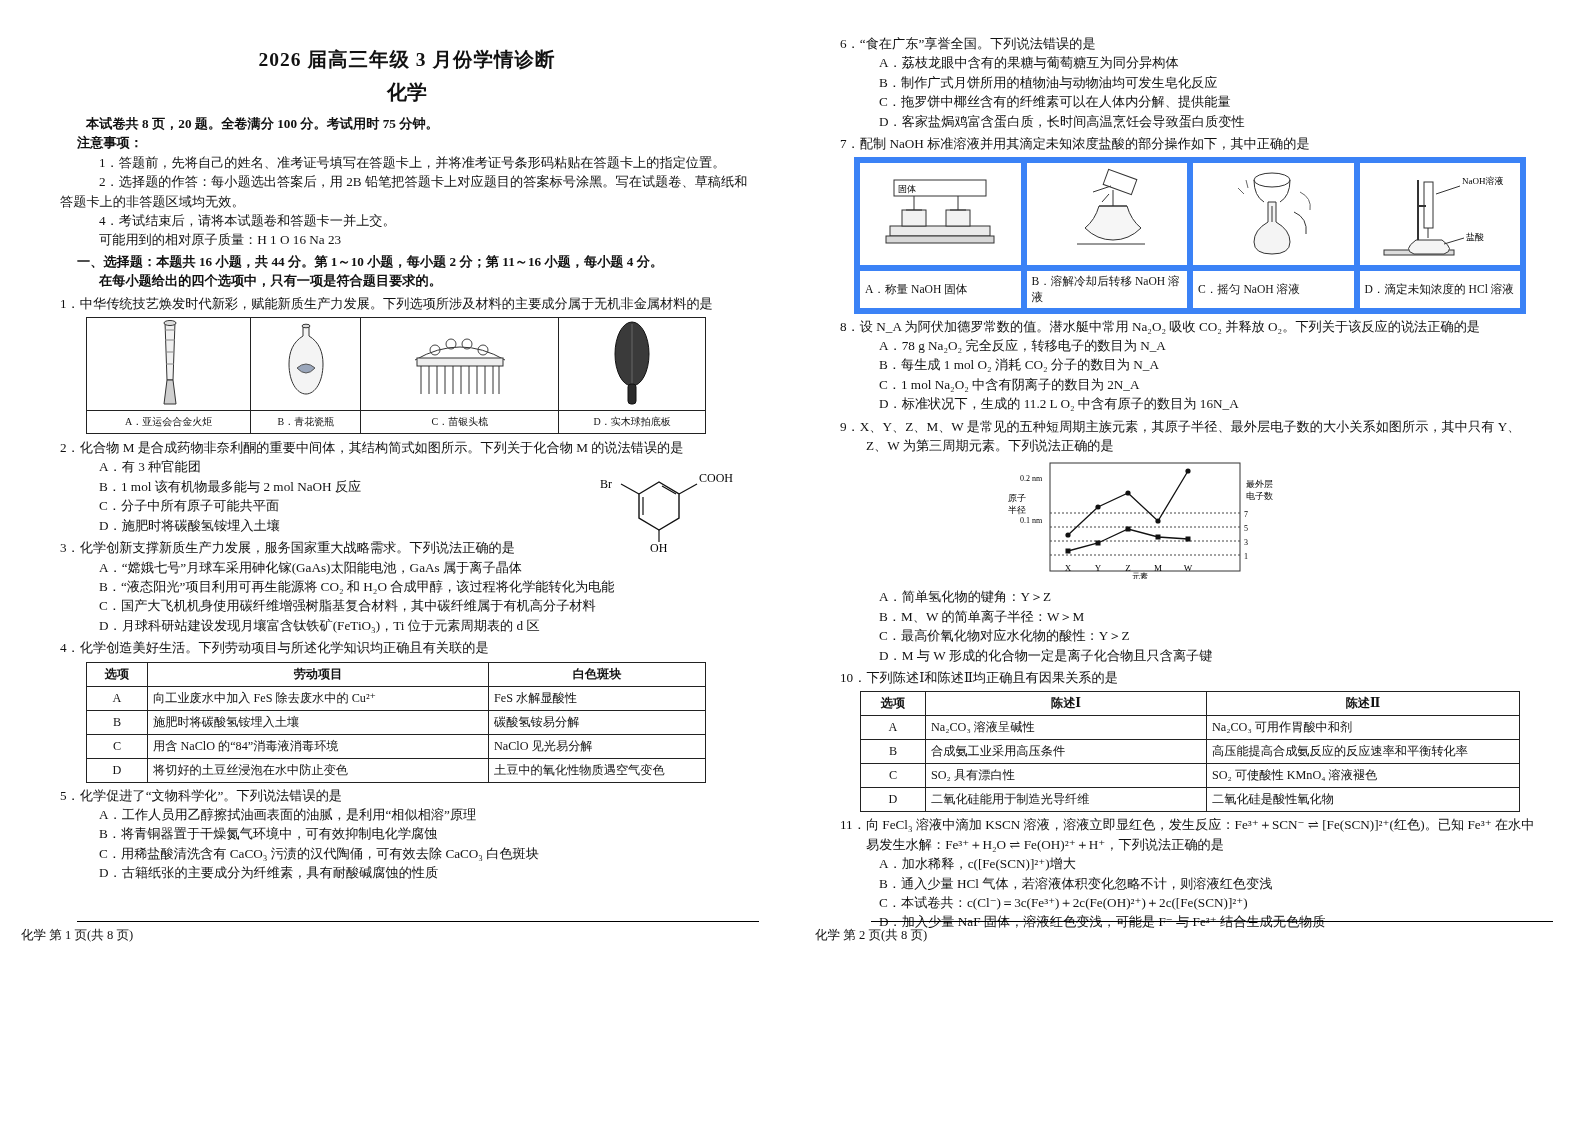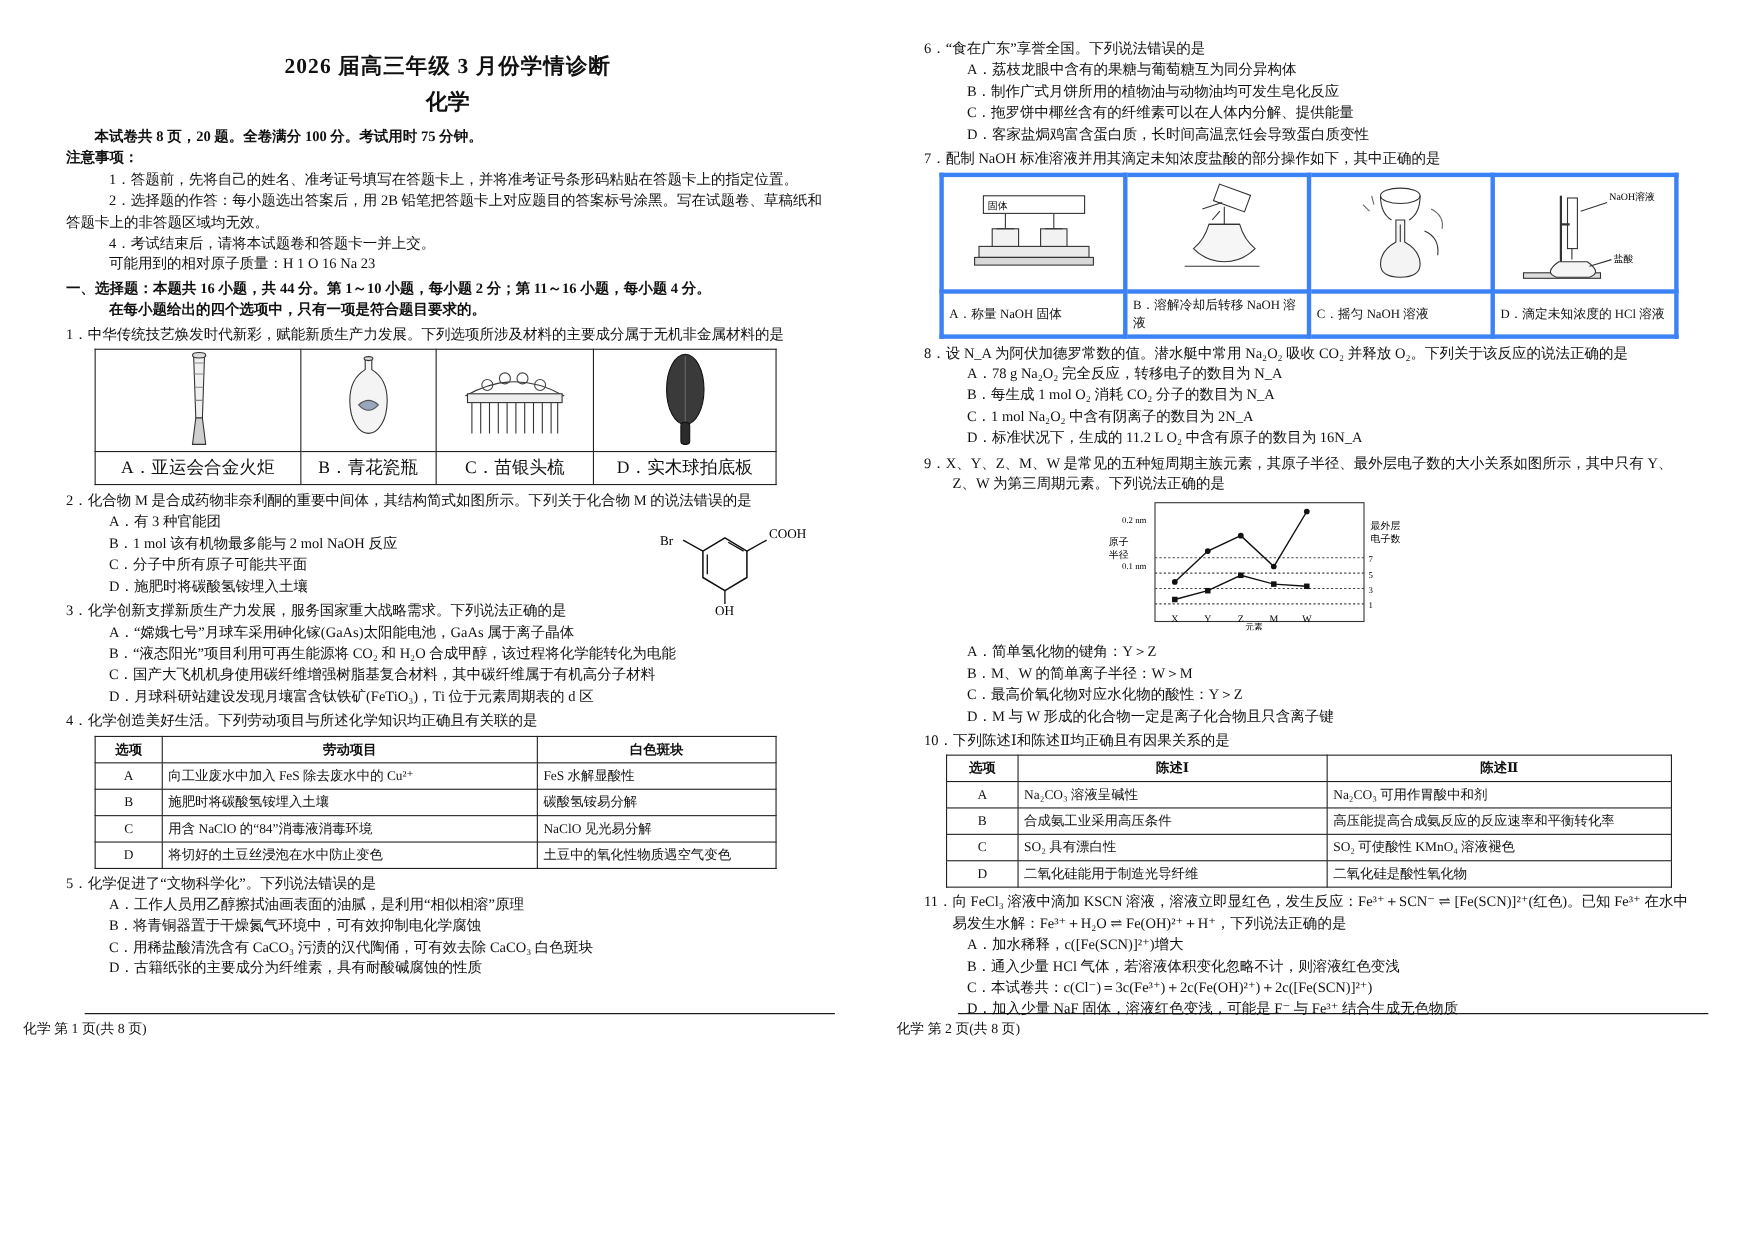--- a/index.html
+++ b/index.html
@@ -26,42 +26,42 @@
     text-align:center;font-size:19.5px;font-weight:bold;letter-spacing:1px;
     margin:12px 0 6px 0;
   }
   .subject{
     text-align:center;font-size:20px;font-weight:bold;margin:2px 0 8px 0;
   }
   .bold{font-weight:bold;}
   p{margin:0;line-height:1.47;font-size:13.2px;}
   .ind1{text-indent:26px;}
   .ind2{text-indent:39px;}
-  .noind{text-indent:0;}
+  .noind{text-indent:0;margin-left:17px;}
   .hang{padding-left:26px;text-indent:-26px;}
   .opt{padding-left:39px;text-indent:0;}
   .sec{margin-top:2px;}
   table{border-collapse:collapse;}
   .tbl{width:100%;font-size:12.2px;}
   .tbl td,.tbl th{border:1px solid #222;padding:3px 5px;vertical-align:middle;}
   .tbl .c{text-align:center;}
   .imgrow td{height:92px;text-align:center;vertical-align:bottom;padding:0;}
-  .caprow td{text-align:center;font-size:16px;padding:4px 2px;}
+  .caprow td{text-align:center;font-size:10px;padding:4px 2px;}
   .footer{
     position:absolute;bottom:22px;left:0;width:100%;
     text-align:left;font-size:12.6px;padding-left:21px;
   }
   .footer .line{
     border-top:1px solid #000;margin:0 56px 5px 56px;
   }
   .fig-wrap{margin:4px 0 4px 0;}
   .struct{
     display:block;margin:2px auto 2px auto;
   }
-  .exp-tbl td{border:4px solid #3b82f6;}
+  .exp-tbl td{border:6px solid #3b82f6;}
   .exp-img{height:96px;text-align:center;vertical-align:middle;padding:2px;}
   .exp-cap{font-size:11.6px;text-align:left;padding:4px 6px;line-height:1.3;}
   .q{margin-top:3px;}
 </style>
 </head>
 <body>
 
 <div class="page">
 
   <div class="col col-left">

